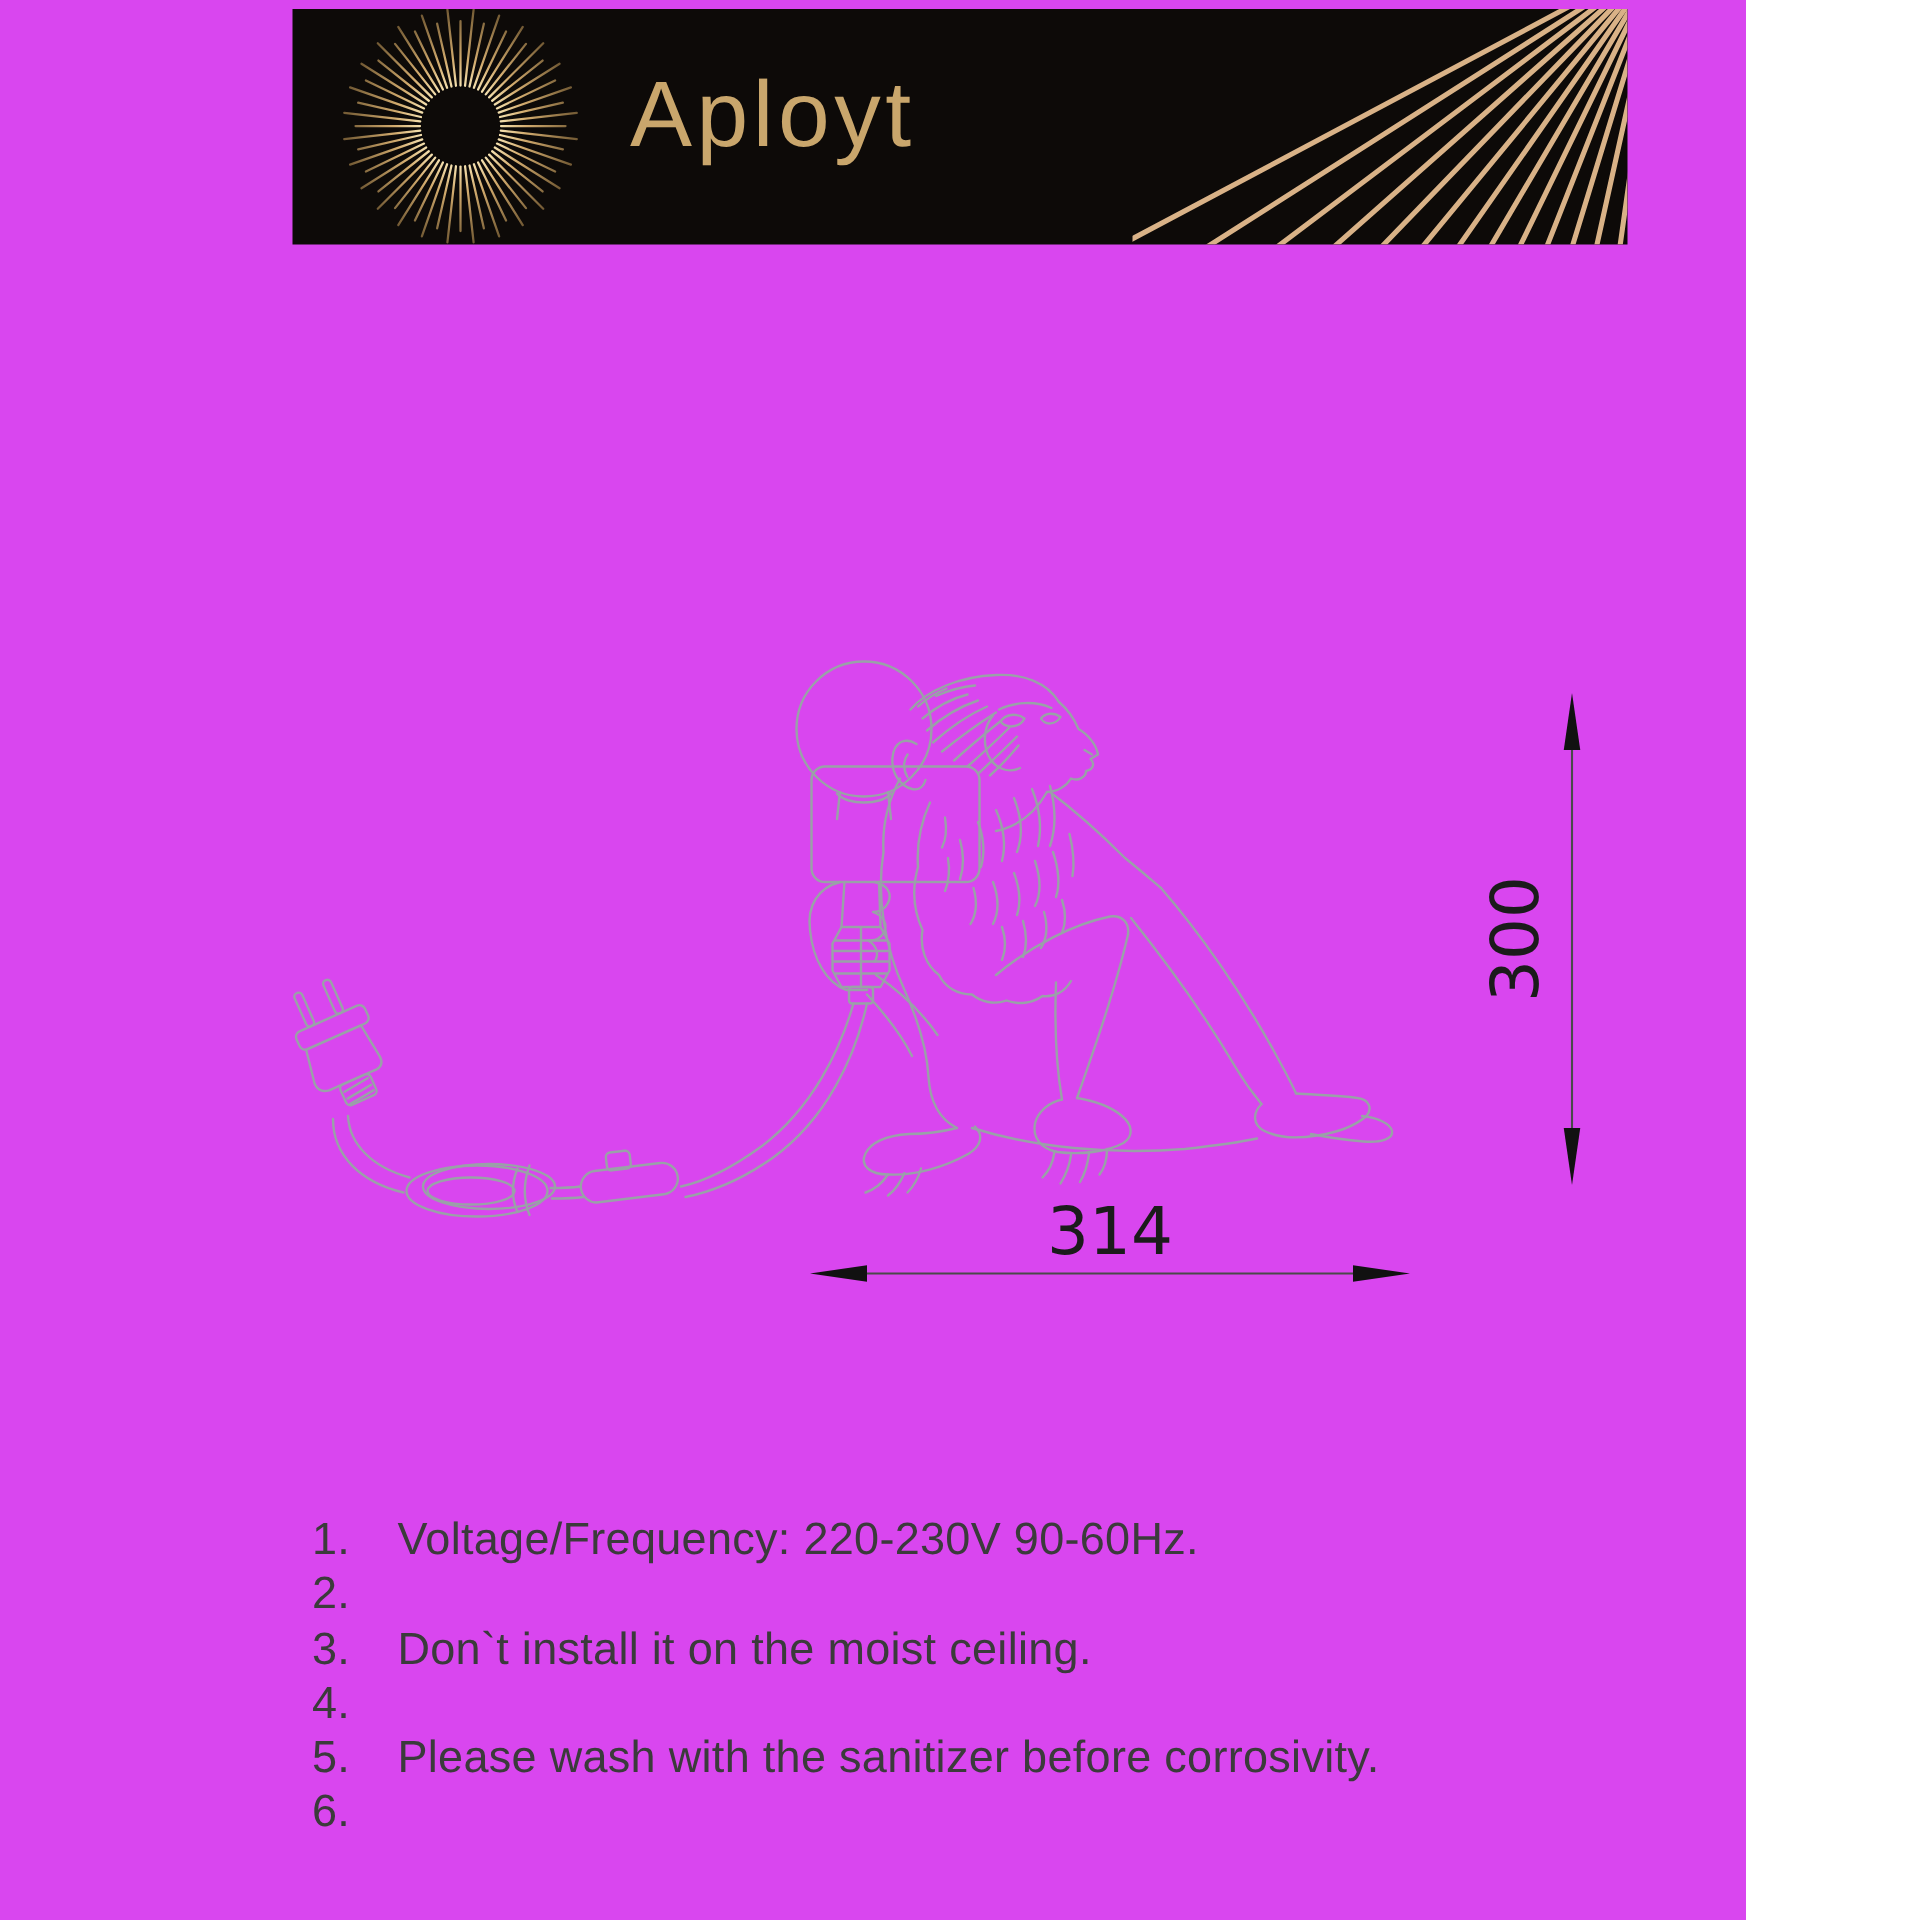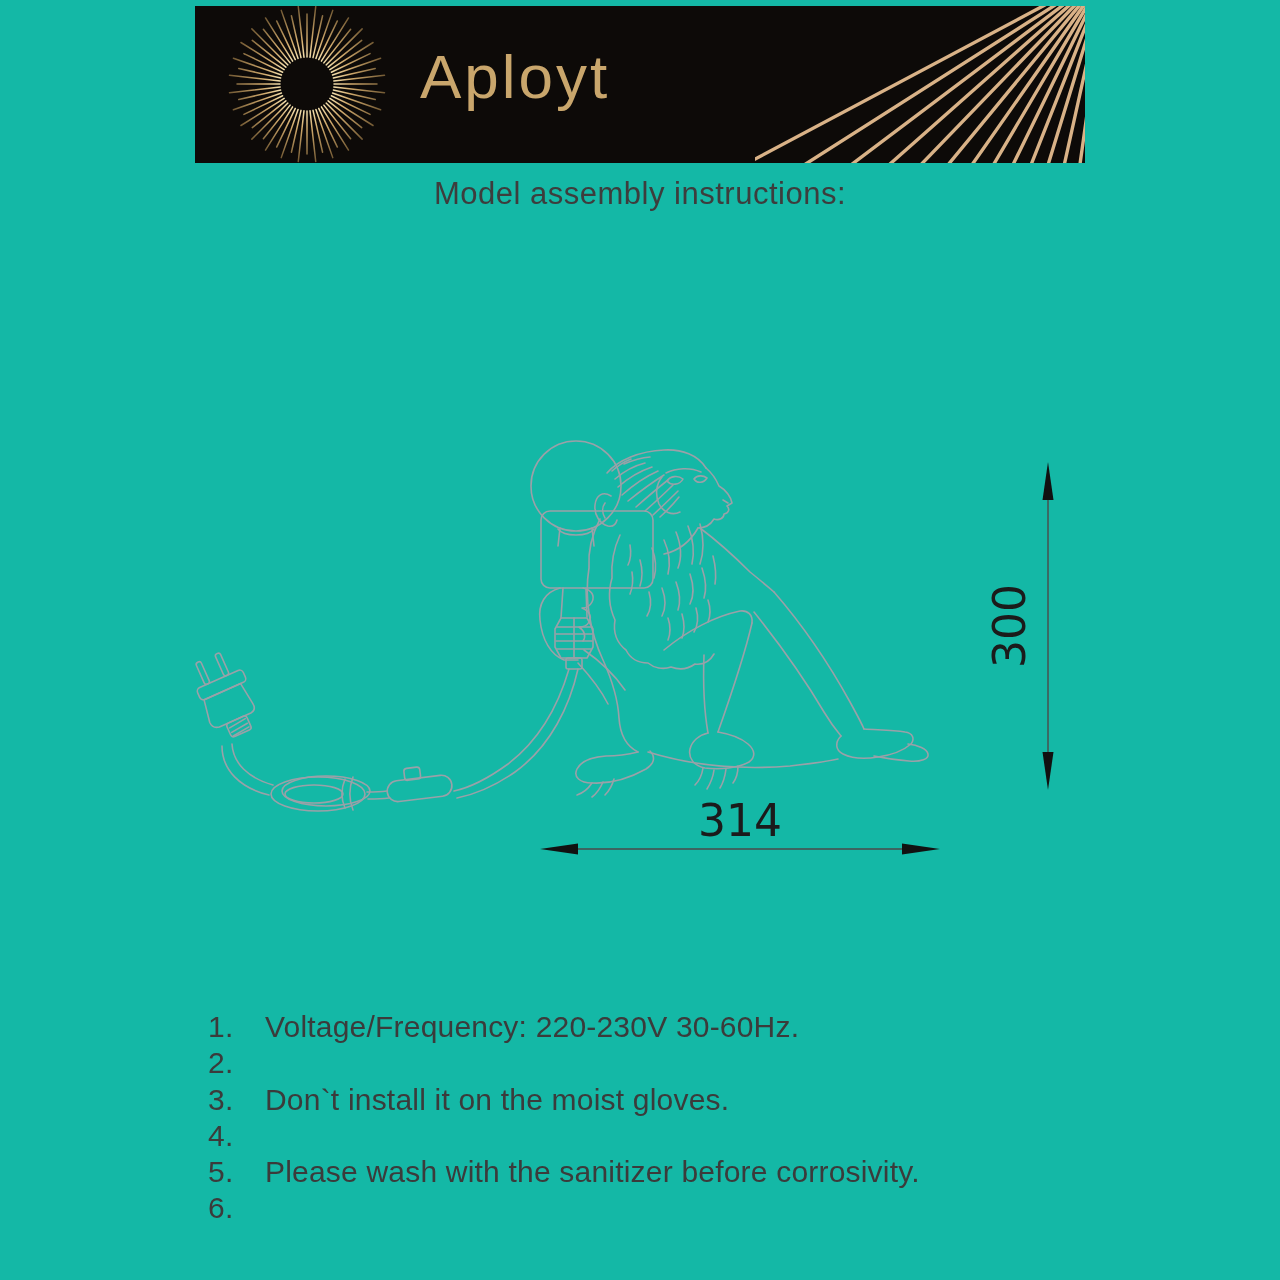--- a/index.html
+++ b/index.html
@@ -1,19 +1,19 @@
 <!DOCTYPE html>
 <html><head>
 <meta charset="utf-8">
 <style>
   * { margin:0; padding:0; box-sizing:border-box; }
   html,body { background:#ffffff; }
   .page {
-    position:relative; width:1280px; height:1280px;
-    background:#14b8a6; overflow:hidden;
+    position:relative; width:1164px; height:1280px;
+    background:#d946ef; overflow:hidden;
     font-family:"Liberation Sans", sans-serif;
   }
   
   .banner {
     position:absolute; left:195px; top:6px; width:890px; height:157px;
     background:#0d0a08; overflow:hidden;
   }
   .sunburst { position:absolute; left:28px; top:0; width:168px; height:157px; }
   #sunburst-rays line { stroke:url(#goldGrad); stroke-width:1.5; stroke-linecap:round; }
   .brand {
@@ -133,21 +133,20 @@
           <line x1="352" y1="-34" x2="-37.00868745703838" y2="368.8302881896447"></line>
           <line x1="352" y1="-34" x2="-67.41520364184129" y2="337.06722700081286"></line>
           <line x1="352" y1="-34" x2="-95.23588562648405" y2="303.01641296514697"></line>
           <line x1="352" y1="-34" x2="-120.29920965521609" y2="266.88778067422123"></line>
           <line x1="352" y1="-34" x2="-142.45065200099907" y2="228.90407516009896"></line>
         </g>
     </svg>
   </header>
 
   <div class="title-block">
-    <div>Model assembly instructions:</div>
   </div>
 
   <svg class="diagram" viewBox="180 425 900 452">
 
     <g class="ln">
       <circle cx="576" cy="486" r="45"></circle>
       <path d="M560 528 L558 546 M592 528 L594 546"></path>
       <path d="M558 529 C564 537 588 537 594 529"></path>
       <rect x="541" y="511" width="112" height="77" rx="9"></rect>
     </g>
@@ -280,28 +279,28 @@
       <line x1="548" y1="849" x2="932" y2="849"></line>
       <polygon points="540,849 578,843.5 578,854.5"></polygon>
       <polygon points="940,849 902,843.5 902,854.5"></polygon>
       <text x="740" y="836" text-anchor="middle">314</text>
     </g>
   </svg>
 
   <div class="instructions">
     <div class="instr-row">
       <span class="instr-num">1.</span>
-      <span class="instr-text">Voltage/Frequency: 220-230V 30-60Hz.</span>
+      <span class="instr-text">Voltage/Frequency: 220-230V 90-60Hz.</span>
     </div>
     <div class="instr-row">
       <span class="instr-num">2.</span>
     </div>
     <div class="instr-row">
       <span class="instr-num">3.</span>
-      <span class="instr-text">Don`t install it on the moist gloves.</span>
+      <span class="instr-text">Don`t install it on the moist ceiling.</span>
     </div>
     <div class="instr-row">
       <span class="instr-num">4.</span>
     </div>
     <div class="instr-row">
       <span class="instr-num">5.</span>
       <span class="instr-text">Please wash with the sanitizer before corrosivity.</span>
     </div>
     <div class="instr-row">
       <span class="instr-num">6.</span>

